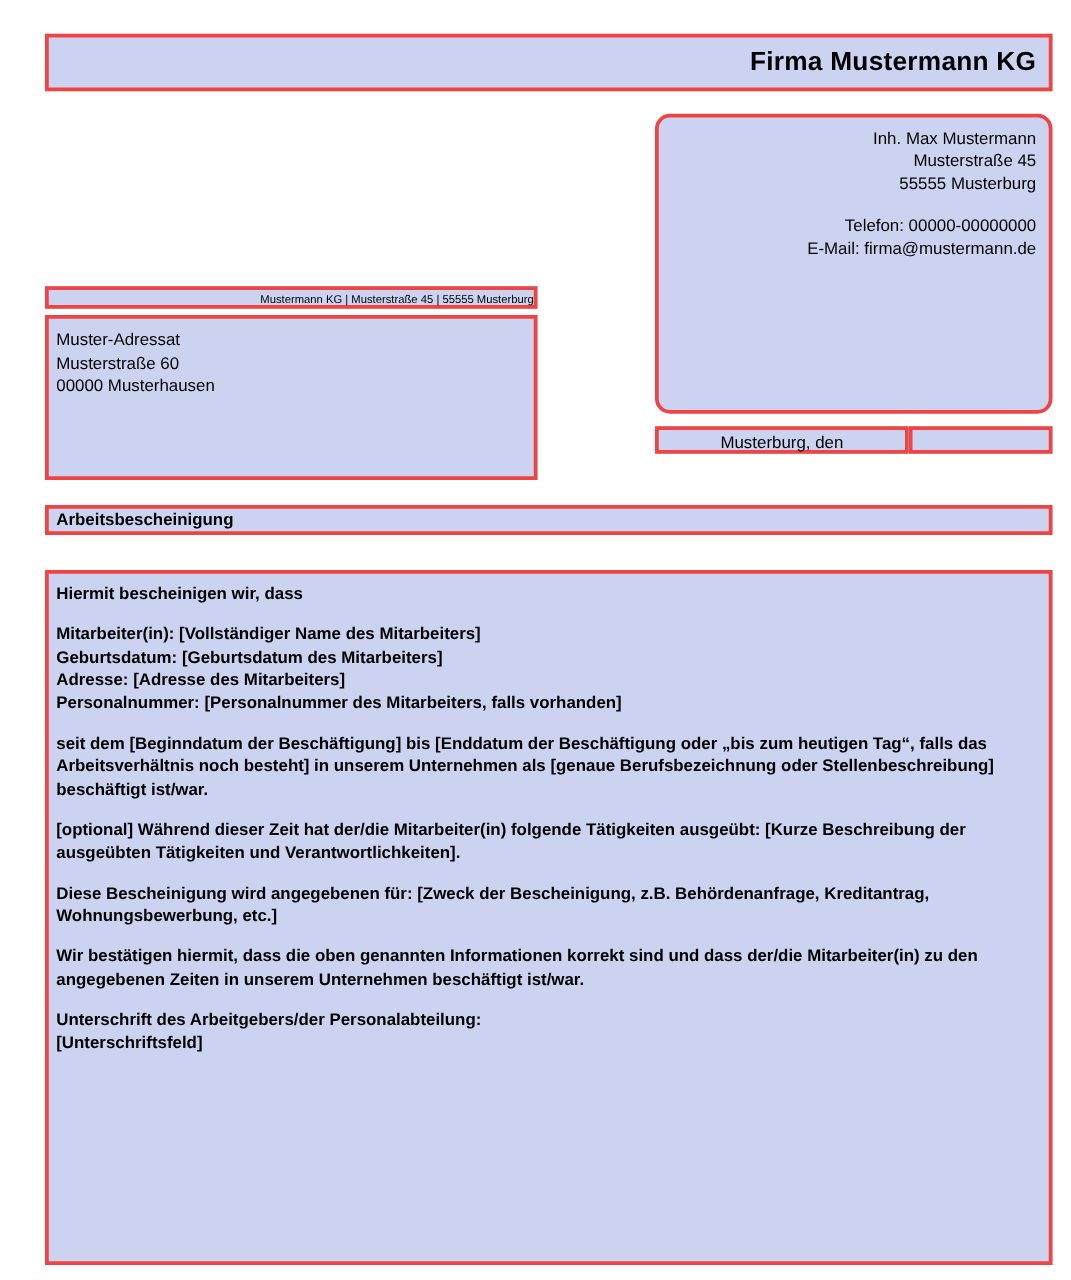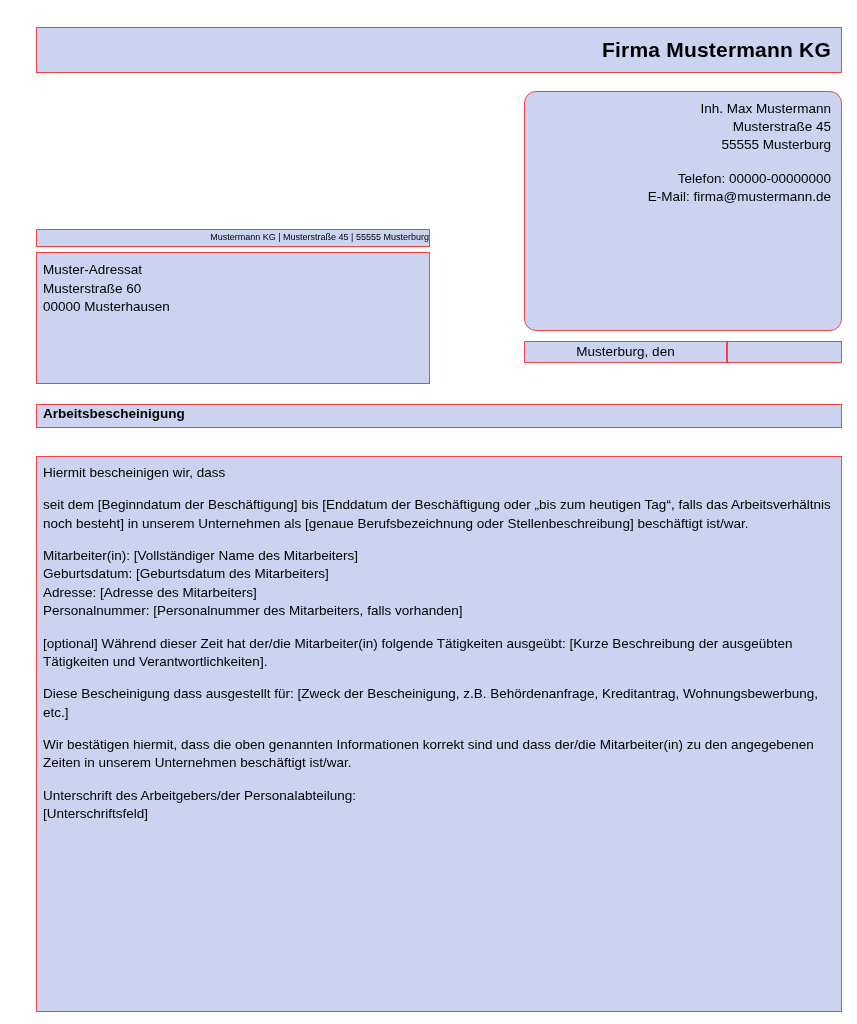--- a/index.html
+++ b/index.html
@@ -15,21 +15,21 @@
     position: relative;
     width: 857px;
     height: 1024px;
     margin: 0;
     background: #ffffff;
     box-sizing: border-box;
   }
   .field {
     position: absolute;
     background: #ccd3f0;
-    border: 1px solid #ef4444;
+    border: 3px solid #ef4444;
     box-sizing: border-box;
   }
 
   
   .header-block {
     left: 36px;
     top: 27px;
     width: 806px;
     height: 46px;
     display: flex;
@@ -115,20 +115,21 @@
     left: 36px;
     top: 456px;
     width: 806px;
     height: 556px;
     font-size: 13.5px;
     line-height: 1.36;
     padding: 7px 10px 0 6px;
   }
   .body-block p {
     margin: 0 0 14px 0;
+    font-weight: bold;
   }
   .body-block p:last-child {
     margin-bottom: 0;
   }
 </style>
 </head>
 <body>
 
 <div class="page">
 
@@ -161,29 +162,29 @@
   <div class="field date-block">
     <span></span>
   </div>
 
   <div class="field subject-block">
     <span>Arbeitsbescheinigung</span>
   </div>
 
   <div class="field body-block">
     <p>Hiermit bescheinigen wir, dass</p>
-    <p>seit dem [Beginndatum der Beschäftigung] bis [Enddatum der Beschäftigung oder „bis zum heutigen Tag“, falls das Arbeitsverhältnis noch besteht] in unserem Unternehmen als [genaue Berufsbezeichnung oder Stellenbeschreibung] beschäftigt ist/war.</p>
     <p>
       <span>Mitarbeiter(in): [Vollständiger Name des Mitarbeiters]</span><br>
       <span>Geburtsdatum: [Geburtsdatum des Mitarbeiters]</span><br>
       <span>Adresse: [Adresse des Mitarbeiters]</span><br>
       <span>Personalnummer: [Personalnummer des Mitarbeiters, falls vorhanden]</span>
     </p>
+    <p>seit dem [Beginndatum der Beschäftigung] bis [Enddatum der Beschäftigung oder „bis zum heutigen Tag“, falls das Arbeitsverhältnis noch besteht] in unserem Unternehmen als [genaue Berufsbezeichnung oder Stellenbeschreibung] beschäftigt ist/war.</p>
     <p>[optional] Während dieser Zeit hat der/die Mitarbeiter(in) folgende Tätigkeiten ausgeübt: [Kurze Beschreibung der ausgeübten Tätigkeiten und Verantwortlichkeiten].</p>
-    <p>Diese Bescheinigung dass ausgestellt für: [Zweck der Bescheinigung, z.B. Behördenanfrage, Kreditantrag, Wohnungsbewerbung, etc.]</p>
+    <p>Diese Bescheinigung wird angegebenen für: [Zweck der Bescheinigung, z.B. Behördenanfrage, Kreditantrag, Wohnungsbewerbung, etc.]</p>
     <p>Wir bestätigen hiermit, dass die oben genannten Informationen korrekt sind und dass der/die Mitarbeiter(in) zu den angegebenen Zeiten in unserem Unternehmen beschäftigt ist/war.</p>
     <p>
       <span>Unterschrift des Arbeitgebers/der Personalabteilung:</span><br>
       <span>[Unterschriftsfeld]</span>
     </p>
   </div>
 
 </div>
 
 </body></html>

